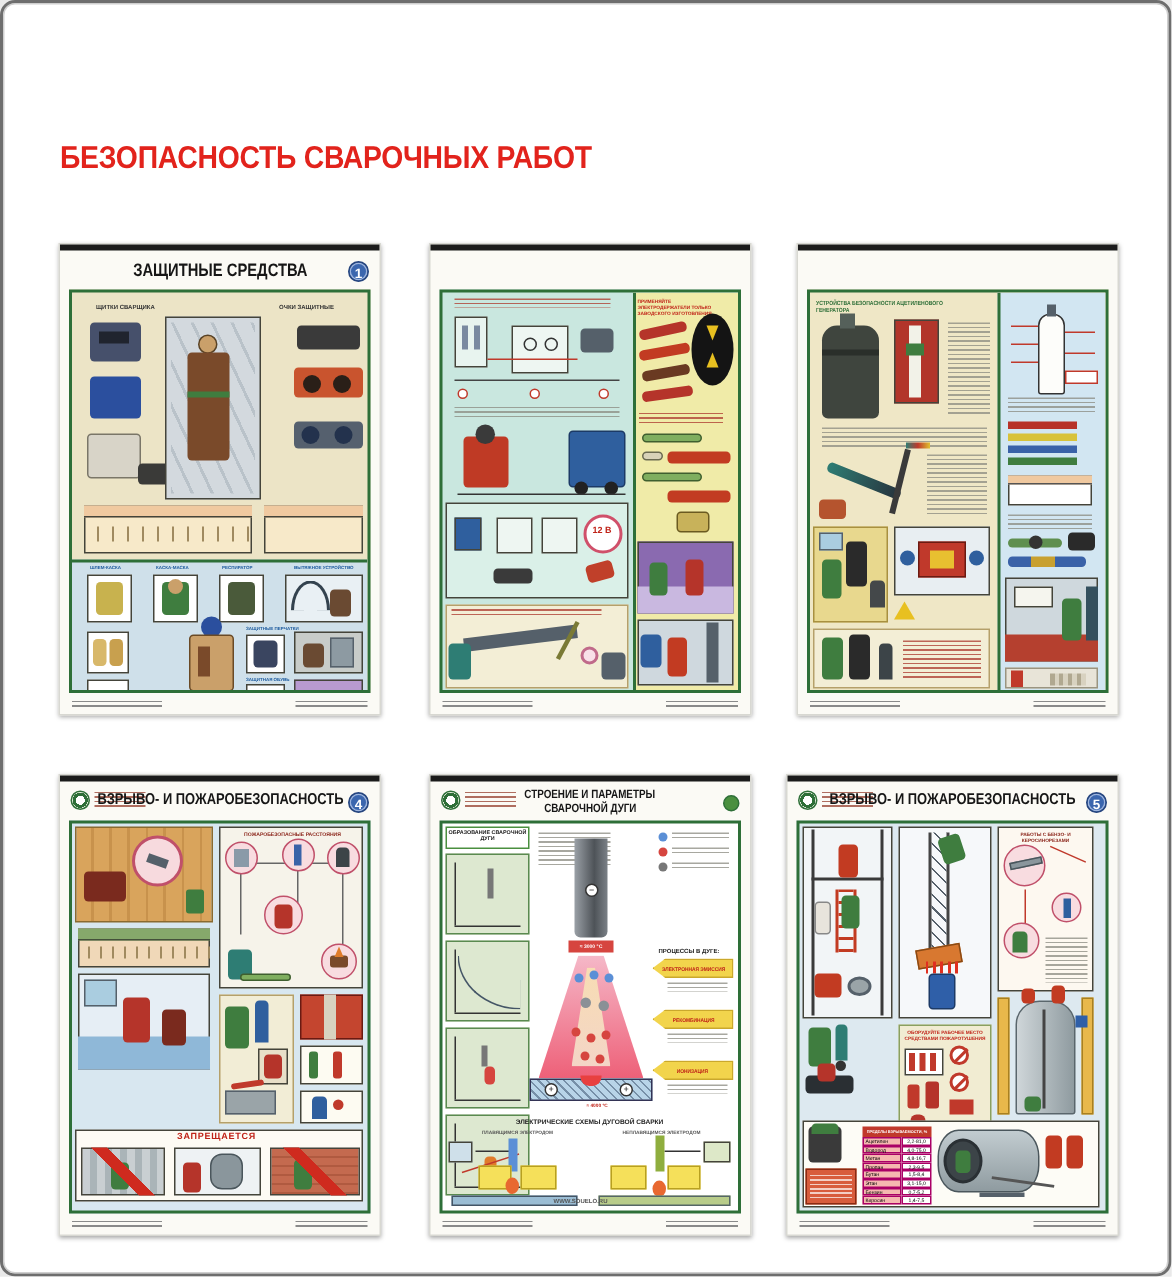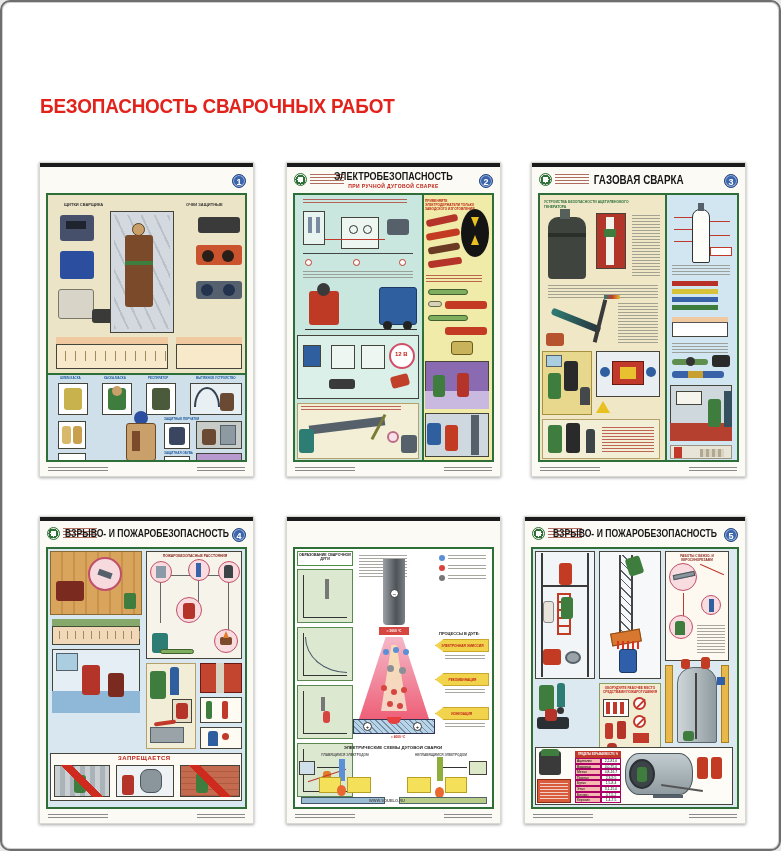--- a/index.html
+++ b/index.html
@@ -41,20 +41,21 @@
 <body>
 
 <div class="page">
 
 
   <div class="ptitle-main">БЕЗОПАСНОСТЬ СВАРОЧНЫХ РАБОТ</div>
 
   <div class="poster" style="left:37px;top:160px;height:315px;">
     <div class="rail"></div>
     <div class="phead">
+      <div class="ptit" style="font-size:12px;"><span>ЗАЩИТНЫЕ СРЕДСТВА</span></div>
       <div class="badge">1</div>
     </div>
     <div class="pframe" style="top:30px;bottom:14px;background:#ece4c6;">
       <div class="i txt t4" style="left:16px;top:7px;">ЩИТКИ СВАРЩИКА</div>
       <div class="i txt t4" style="left:138px;top:7px;">ОЧКИ ЗАЩИТНЫЕ</div>
 
       <div class="i rnd" style="left:12px;top:20px;width:34px;height:26px;background:#46506b;"></div>
       <div class="i" style="left:18px;top:26px;width:20px;height:8px;background:#20242e;"></div>
       <div class="i rnd" style="left:12px;top:56px;width:34px;height:28px;background:#2b4f9e;"></div>
       <div class="i rnd" style="left:10px;top:94px;width:36px;height:30px;background:#d8d4c8;border:1px solid #7a7668;"></div>
@@ -114,27 +115,20 @@
       <div class="i txt t3" style="left:116px;top:256px;color:#1c5a9e;">ЗАЩИТНАЯ ОБУВЬ</div>
       <div class="i b" style="left:116px;top:261px;width:26px;height:5px;background:#fff;"></div>
       <div class="i b" style="left:148px;top:258px;width:46px;height:8px;background:#b89ad0;"></div>
     </div>
     <div class="pfoot"></div>
     <div class="pfoot2"></div>
   </div>
 
   <div class="poster" style="left:284px;top:160px;height:315px;">
     <div class="rail"></div>
-    <div class="phead">
-      <div class="emblem"></div>
-      <div class="emtxt"></div>
-      <div class="ptit" style="font-size:11px;top:3px;"><span>ЭЛЕКТРОБЕЗОПАСНОСТЬ</span></div>
-      <div class="psub" style="top:16px;">ПРИ РУЧНОЙ ДУГОВОЙ СВАРКЕ</div>
-      <div class="badge">2</div>
-    </div>
     <div class="pframe" style="top:30px;bottom:14px;background:#c9e7df;">
 
       <div class="i" style="left:127px;top:0;right:0;bottom:0;background:#f0eba8;border-left:2px solid #2e6f38;"></div>
       <div class="i txt" style="left:130px;top:4px;width:50px;font-size:3.2px;color:#c02318;line-height:4px;">ПРИМЕНЯЙТЕ ЭЛЕКТРОДЕРЖАТЕЛИ ТОЛЬКО ЗАВОДСКОГО ИЗГОТОВЛЕНИЯ</div>
       <div class="i" style="left:166px;top:14px;width:28px;height:48px;background:#141414;border-radius:50%;"></div>
       <div class="i" style="left:176px;top:22px;width:0;height:0;border-left:4px solid transparent;border-right:4px solid transparent;border-top:10px solid #e8c020;"></div>
       <div class="i" style="left:176px;top:40px;width:0;height:0;border-left:4px solid transparent;border-right:4px solid transparent;border-bottom:10px solid #e8c020;"></div>
       <div class="i rnd" style="left:131px;top:22px;width:32px;height:7px;background:#b5342a;transform:rotate(-12deg);"></div>
       <div class="i rnd" style="left:131px;top:36px;width:34px;height:7px;background:#c23b22;transform:rotate(-10deg);"></div>
       <div class="i rnd" style="left:133px;top:50px;width:32px;height:7px;background:#6a3a22;transform:rotate(-10deg);"></div>
@@ -194,26 +188,20 @@
       <div class="i" style="left:82px;top:218px;width:3px;height:28px;background:#7a7a35;transform:rotate(28deg);"></div>
       <div class="i cir" style="left:92px;top:236px;width:12px;height:12px;border:2px solid #c06a8a;background:#f8e0e8;"></div>
       <div class="i rnd" style="left:106px;top:240px;width:16px;height:18px;background:#55606a;"></div>
     </div>
     <div class="pfoot"></div>
     <div class="pfoot2"></div>
   </div>
 
   <div class="poster" style="left:529px;top:160px;height:315px;">
     <div class="rail"></div>
-    <div class="phead">
-      <div class="emblem"></div>
-      <div class="emtxt"></div>
-      <div class="ptit" style="font-size:12px;"><span>ГАЗОВАЯ СВАРКА</span></div>
-      <div class="badge">3</div>
-    </div>
     <div class="pframe" style="top:30px;bottom:14px;background:#efe7c6;">
 
       <div class="i" style="left:125px;top:0;right:0;bottom:0;background:#d2e6f2;border-left:2px solid #2e6f38;"></div>
       <div class="i txt t4" style="left:4px;top:4px;width:116px;color:#2e6f38;transform:scaleX(.85);transform-origin:left;">УСТРОЙСТВА БЕЗОПАСНОСТИ АЦЕТИЛЕНОВОГО ГЕНЕРАТОРА</div>
 
       <div class="i" style="left:8px;top:22px;width:38px;height:62px;background:#3f453e;border-radius:10px 10px 4px 4px;"></div>
       <div class="i" style="left:8px;top:38px;width:38px;height:4px;background:#2a2f2a;"></div>
       <div class="i" style="left:20px;top:14px;width:10px;height:10px;background:#55605a;"></div>
 
       <div class="i b" style="left:56px;top:18px;width:30px;height:56px;background:#b2352a;"></div>
@@ -360,20 +348,27 @@
       <div class="i b" style="left:132px;top:216px;width:60px;height:32px;background:repeating-linear-gradient(#c46a4f 0 5px,#b05a40 5px 6px);"></div>
       <div class="i rnd" style="left:148px;top:224px;width:12px;height:20px;background:#3f7d3f;"></div>
       <div class="i forb" style="left:132px;top:216px;width:60px;height:32px;"></div>
     </div>
     <div class="pfoot"></div>
     <div class="pfoot2"></div>
   </div>
 
   <div class="poster" style="left:284px;top:514px;height:308px;">
     <div class="rail"></div>
+    <div class="phead">
+      <div class="emblem"></div>
+      <div class="emtxt"></div>
+      <div class="ptit" style="font-size:8px;top:4px;"><span>СТРОЕНИЕ И ПАРАМЕТРЫ</span></div>
+      <div class="ptit" style="font-size:8px;top:13px;"><span>СВАРОЧНОЙ ДУГИ</span></div>
+      <div class="badge" style="width:11px;height:11px;top:9px;background:#4a8f3f;border-color:#2e6f38;box-shadow:none;"></div>
+    </div>
     <div class="pframe" style="top:30px;bottom:14px;background:#fff;">
 
       <div class="i" style="left:2px;top:2px;width:56px;height:15px;border:1px solid #4a8f3f;background:#fff;"></div>
       <div class="i txt" style="left:4px;top:4px;width:52px;font-size:3.6px;text-align:center;color:#222;">ОБРАЗОВАНИЕ СВАРОЧНОЙ ДУГИ</div>
       <div class="i" style="left:2px;top:20px;width:56px;height:54px;background:#dde8d0;border:1px solid #5a8a50;"></div>
       <div class="i" style="left:2px;top:78px;width:56px;height:54px;background:#dde8d0;border:1px solid #5a8a50;"></div>
       <div class="i" style="left:2px;top:136px;width:56px;height:54px;background:#dde8d0;border:1px solid #5a8a50;"></div>
       <div class="i" style="left:2px;top:194px;width:56px;height:54px;background:#dde8d0;border:1px solid #5a8a50;"></div>
       <div class="i" style="left:8px;top:26px;width:1px;height:42px;background:#333;"></div>
       <div class="i" style="left:8px;top:68px;width:44px;height:1px;background:#333;"></div>

